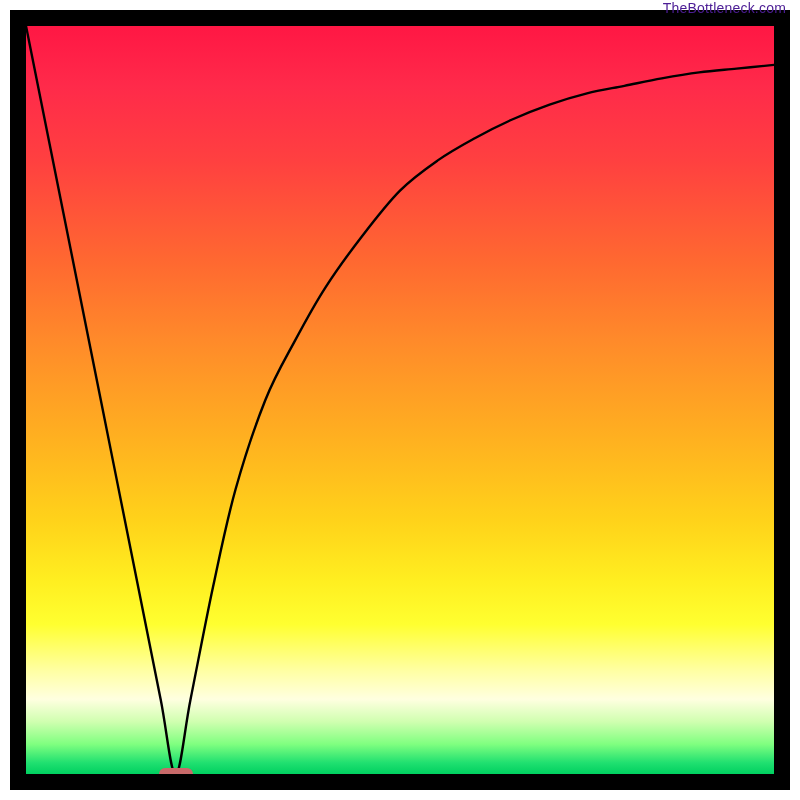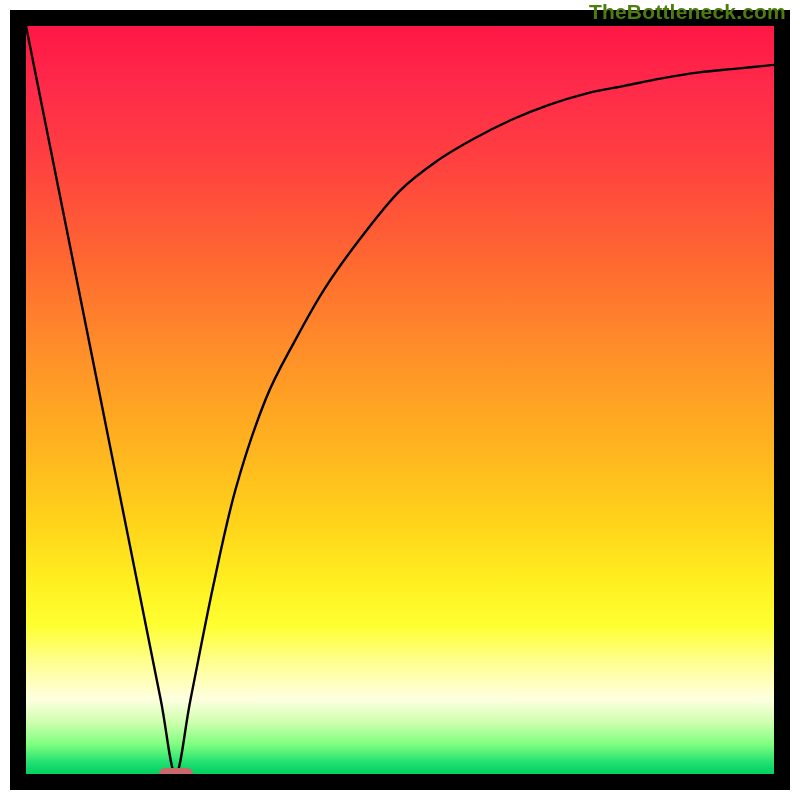--- a/index.html
+++ b/index.html
@@ -65,23 +65,23 @@
     width: 34px;
     height: 12px;
     border-radius: 6px;
     background: #c86a6a;
     transform: translate(-50%, -50%);
   }
   .watermark {
     position: absolute;
     top: 0px;
     right: 14px;
-    color: #4d7c0f;
-    font-size: 21px;
-    font-weight: 700;
+    color: #4c1d95;
+    font-size: 14px;
+    font-weight: 400;
     letter-spacing: 0.2px;
   }
 </style>
 </head>
 <body>
 
 <div class="frame">
   <div class="plot-area">
     <div class="gradient-bg"></div>
     <svg class="curve-svg" viewBox="0 0 748 748" preserveAspectRatio="none">

